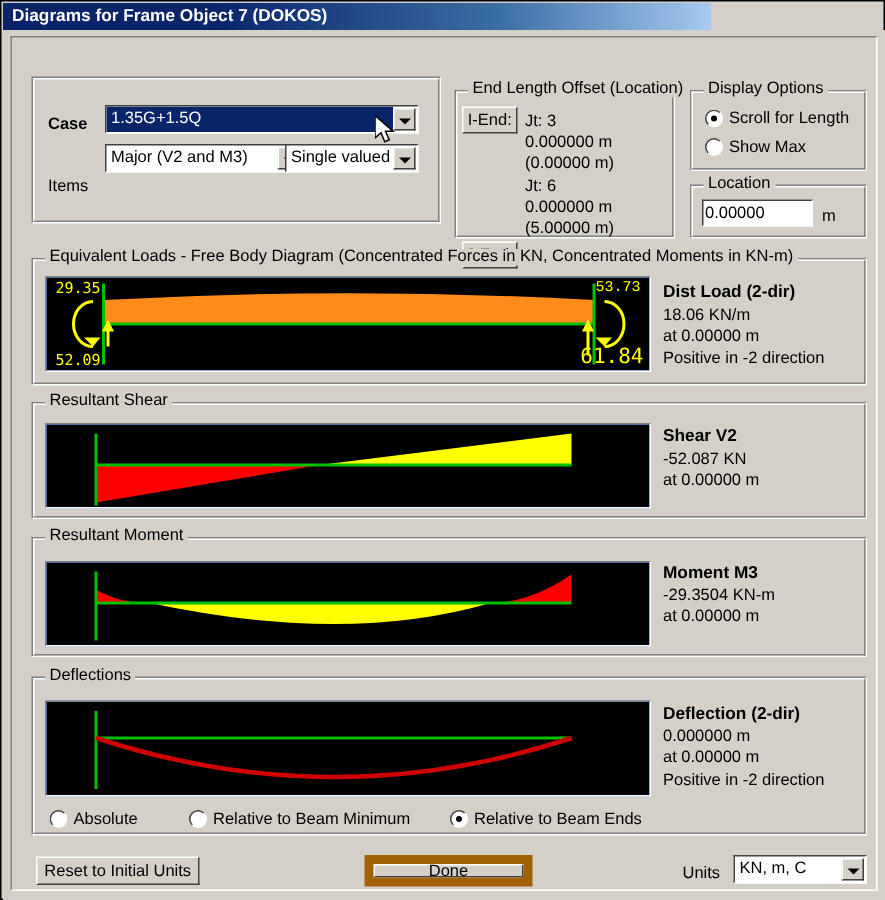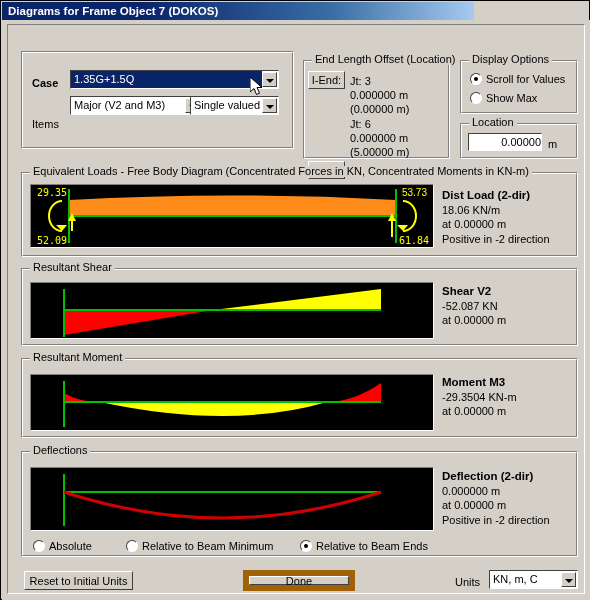--- a/index.html
+++ b/index.html
@@ -161,24 +161,23 @@
 
   .textbox {
     position: absolute;
     background: #ffffff;
     border: 1px solid #404040;
     border-right-color: #ffffff;
     border-bottom-color: #ffffff;
     box-sizing: border-box;
     font-size: 11px;
     line-height: 16px;
-    padding-left: 12px;
-    white-space: nowrap;
-    overflow: hidden;
-    text-align: right;
+    padding-left: 1px;
+    white-space: nowrap;
+    overflow: hidden;
   }
 
   .btn {
     position: absolute;
     background: #d4d0c8;
     border-top: 1px solid #ffffff;
     border-left: 1px solid #ffffff;
     border-right: 1px solid #404040;
     border-bottom: 1px solid #404040;
     box-sizing: border-box;
@@ -321,21 +320,21 @@
     <div class="lbl" style="left:348px; top:112px;">0.000000 m</div>
     <div class="lbl" style="left:348px; top:126px;">(5.00000 m)</div>
 
     <div class="group" style="left:458px; top:40px; width:118px; height:54px;">
       <div class="inner"></div>
       <div class="glabel">Display Options</div>
     </div>
 
     <div class="radio on" style="left:468px; top:53px;">
       <span class="dot"></span>
-      <span class="rtxt">Scroll for Values</span>
+      <span class="rtxt">Scroll for Length</span>
     </div>
     <div class="radio" style="left:468px; top:72px;">
       <span class="dot"></span>
       <span class="rtxt">Show Max</span>
     </div>
 
     <div class="group" style="left:458px; top:103px; width:118px; height:36px;">
       <div class="inner"></div>
       <div class="glabel">Location</div>
     </div>
@@ -365,22 +364,22 @@
         <polygon points="372,46 366,40 377,40" fill="#ffff00"></polygon>
 
         <line x1="41" y1="46" x2="41" y2="30" stroke="#ffff00" stroke-width="2"></line>
         <polygon points="41,28 37,36 45,36" fill="#ffff00"></polygon>
 
         <line x1="361" y1="52" x2="361" y2="30" stroke="#ffff00" stroke-width="2"></line>
         <polygon points="361,28 357,36 365,36" fill="#ffff00"></polygon>
       </svg>
       <div style="position:absolute; left:6px; top:2px; color:#ffff00; font-family:'DejaVu Sans Mono',monospace; font-size:10px;">29.35</div>
       <div style="position:absolute; left:6px; bottom:1px; color:#ffff00; font-family:'DejaVu Sans Mono',monospace; font-size:10px;">52.09</div>
-      <div style="position:absolute; right:6px; top:2px; color:#ffff00; font-family:Liberation Sans, sans-serif; font-size:10px;">53.73</div>
-      <div style="position:absolute; right:4px; bottom:1px; color:#ffff00; font-family:'DejaVu Sans Mono',monospace; font-size:10px;">61.84</div>
+      <div style="position:absolute; right:6px; top:2px; color:#ffff00; font-family:Liberation Mono, monospace; font-size:10px;">53.73</div>
+      <div style="position:absolute; right:4px; bottom:1px; color:#ffff00; font-family:'DejaVu Sans Mono',monospace; font-size:14px;">61.84</div>
     </div>
 
     <div class="readout" style="left:440px; top:168px;">
       <div class="r0">Dist Load (2-dir)</div>
       <div>18.06 KN/m</div>
       <div>at 0.00000 m</div>
       <div>Positive in -2 direction</div>
     </div>
 
     <div class="group" style="left:19px; top:248px; width:557px; height:78px;">

